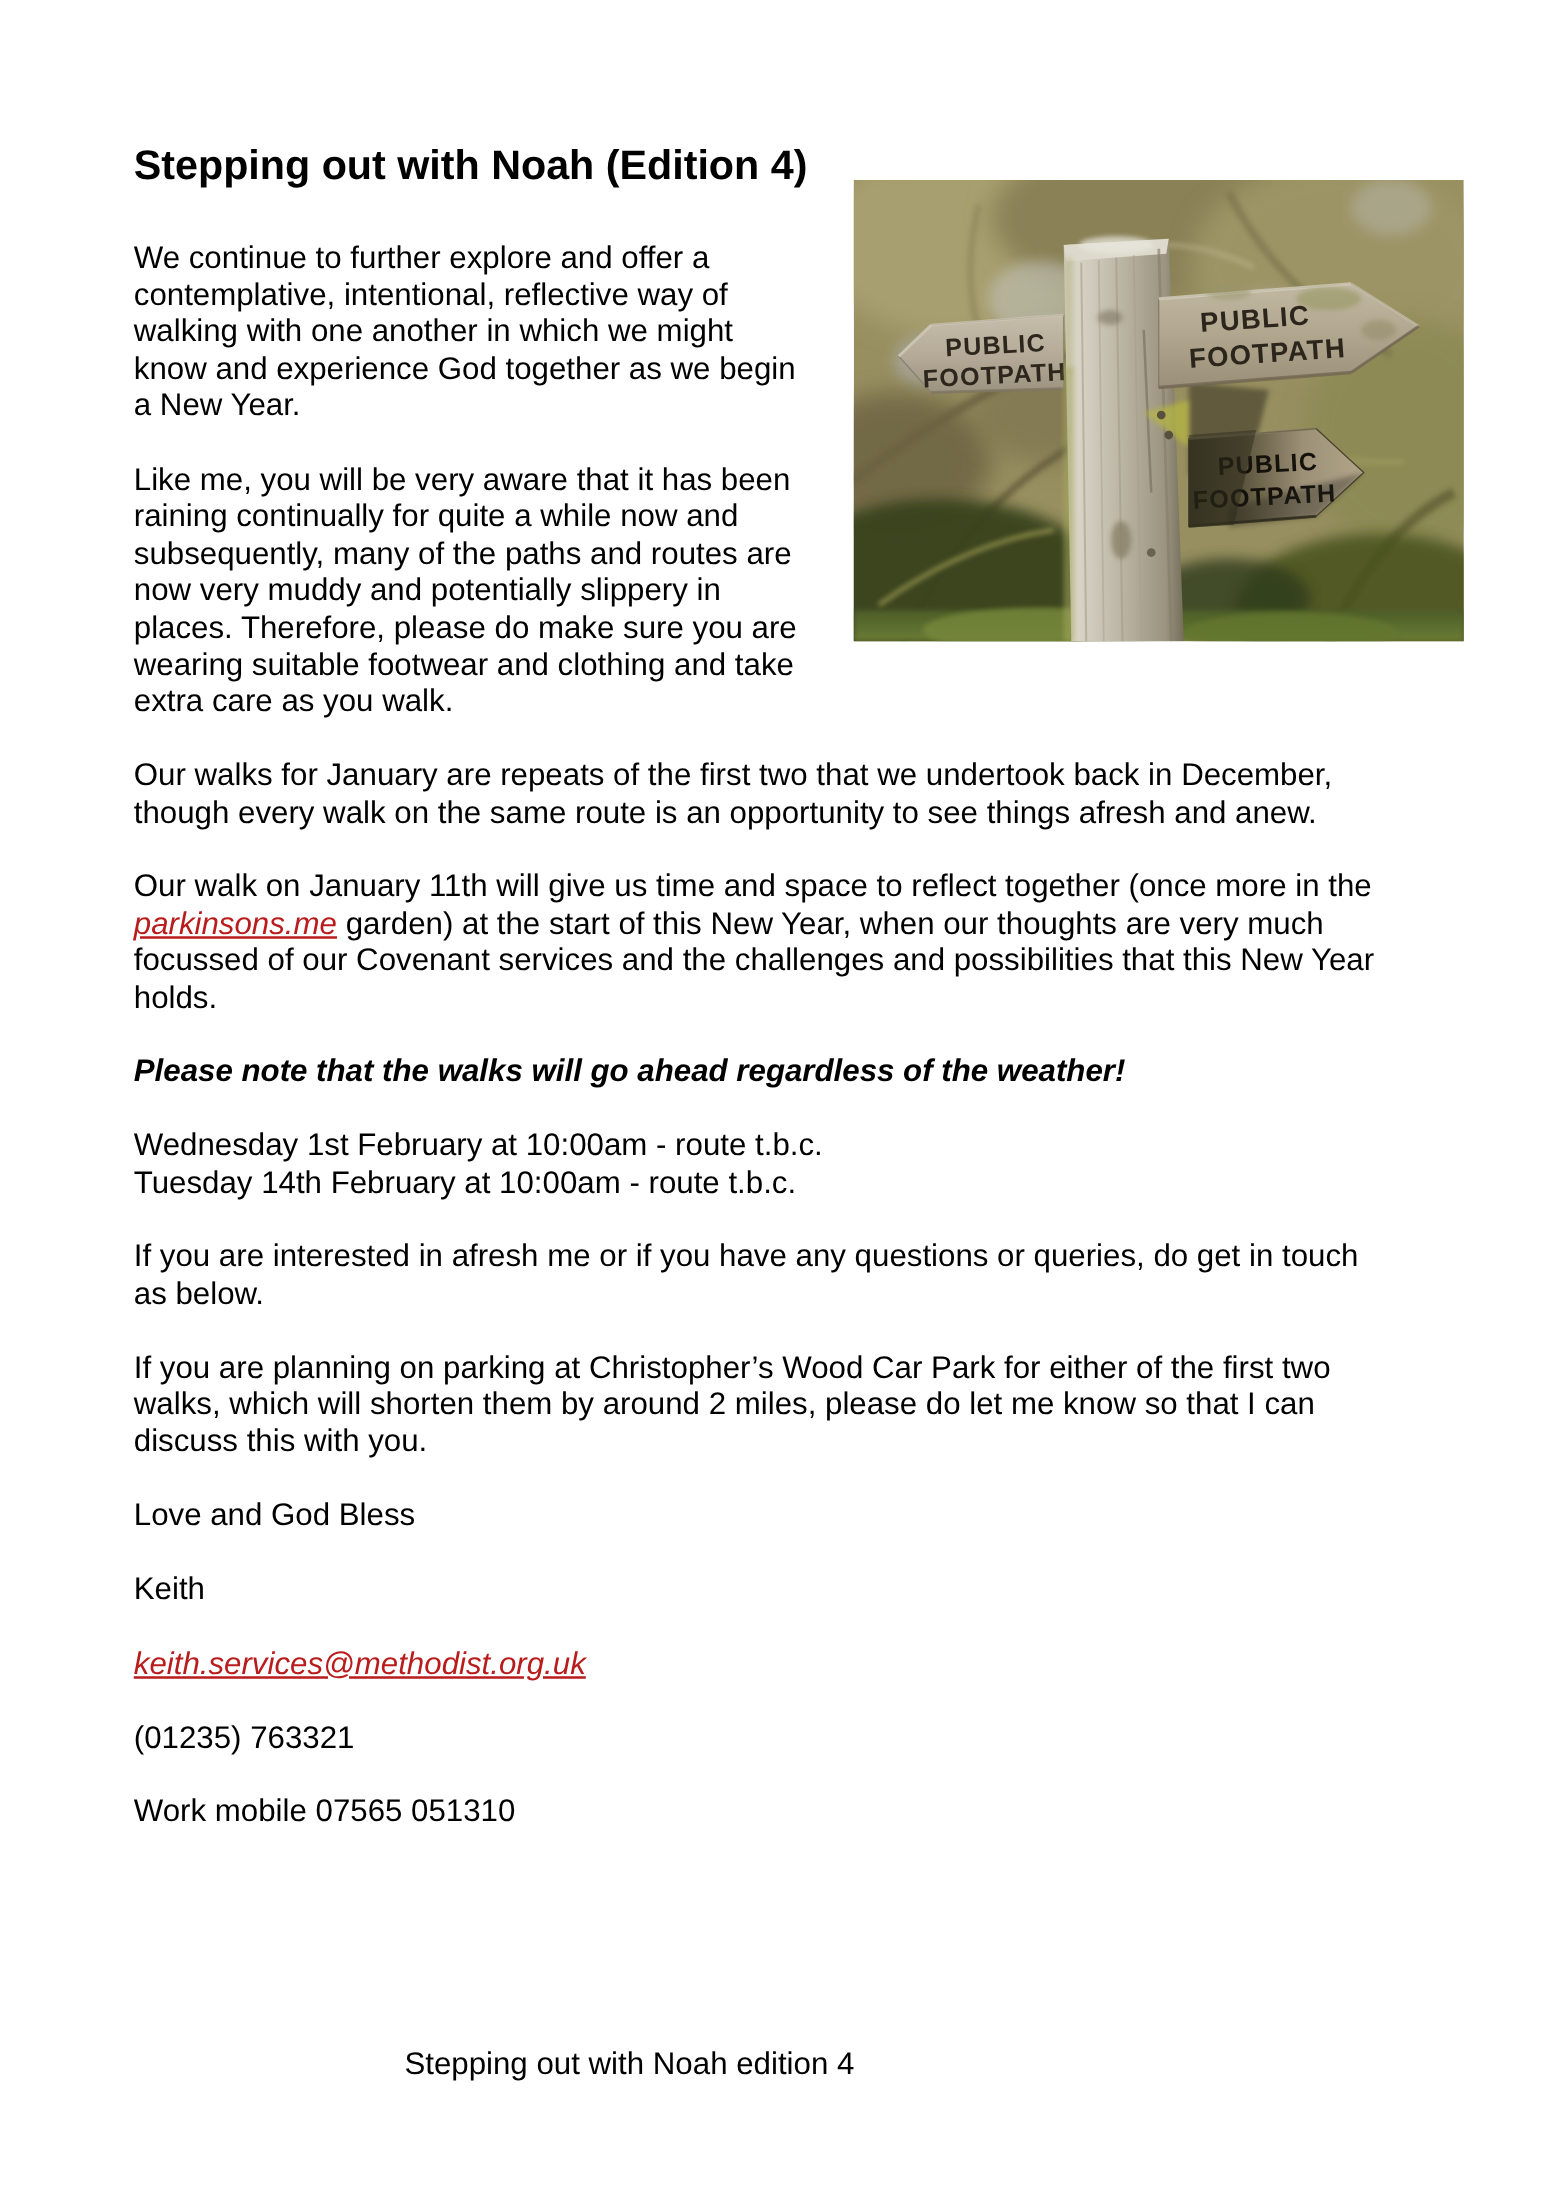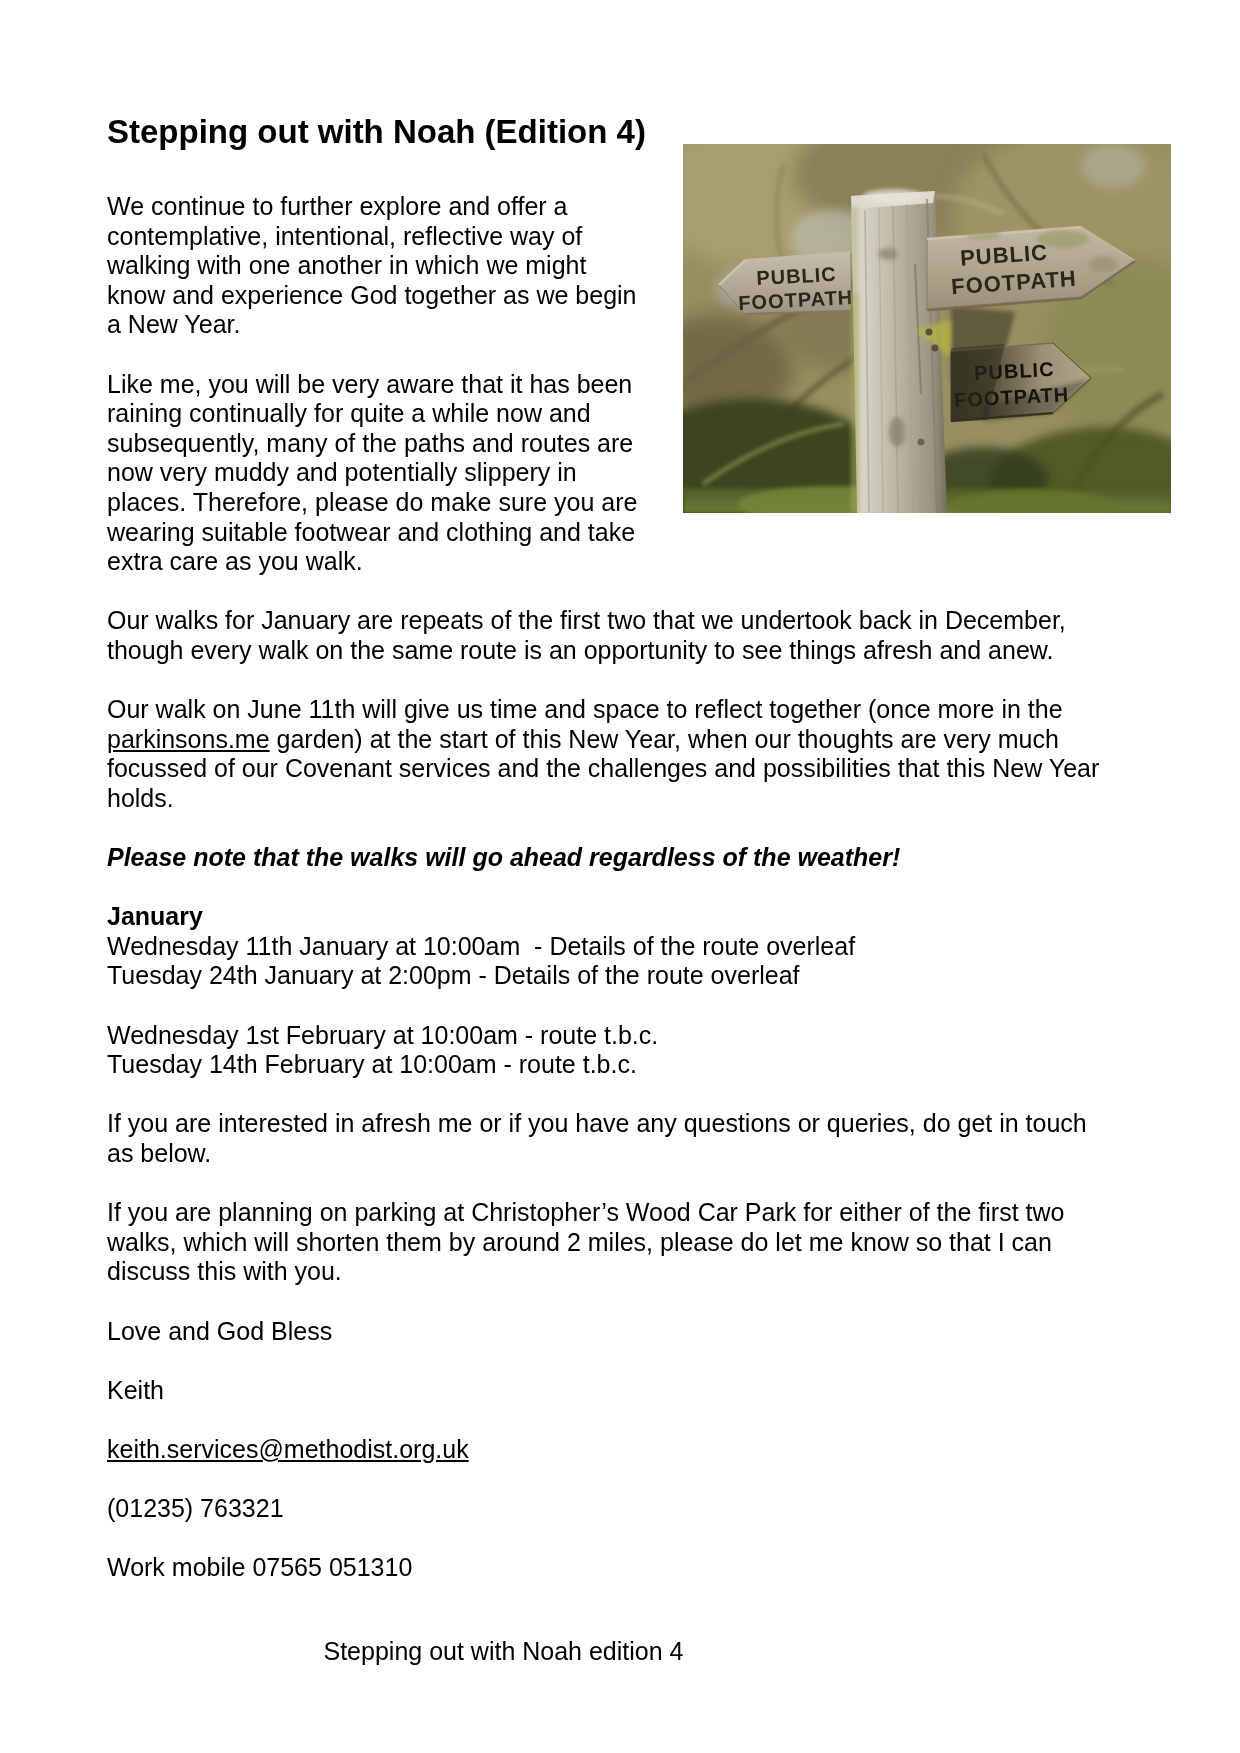--- a/index.html
+++ b/index.html
@@ -29,23 +29,24 @@
     font-size:25px;
     line-height:29.6px;
     margin:29.6px 0 0 0;
     white-space:pre-wrap;
   }
   .para.first{margin-top:40px;}
   .bold{font-weight:bold;}
   .bold-italic{font-weight:bold;font-style:italic;}
   .blk{display:block;}
   a.doc-link, .doc-link{
-    color:#000000;
+    color:#b91c1c;
     text-decoration:underline;
     cursor:pointer;
+    font-style:italic;
   }
   .photo{
     position:absolute;
     left:683px;
     top:144px;
     width:488px;
     height:369px;
   }
   .sign-text{
     font-family:"Liberation Sans","DejaVu Sans",sans-serif;
@@ -81,29 +82,27 @@
 raining continually for quite a while now and
 subsequently, many of the paths and routes are
 now very muddy and potentially slippery in
 places. Therefore, please do make sure you are
 wearing suitable footwear and clothing and take
 extra care as you walk.</p>
 
     <p class="para">Our walks for January are repeats of the first two that we undertook back in December,
 though every walk on the same route is an opportunity to see things afresh and anew.</p>
 
-    <p class="para"><span>Our walk on June 11th will give us time and space to reflect together (once more in the
+    <p class="para"><span>Our walk on January 11th will give us time and space to reflect together (once more in the
 </span><a class="doc-link">parkinsons.me</a><span> garden) at the start of this New Year, when our thoughts are very much
 focussed of our Covenant services and the challenges and possibilities that this New Year
 holds.</span></p>
 
     <p class="para bold-italic">Please note that the walks will go ahead regardless of the weather!</p>
 
-    <p class="para"><span class="blk bold">January</span><span class="blk">Wednesday 11th January at 10:00am  - Details of the route overleaf
-Tuesday 24th January at 2:00pm - Details of the route overleaf</span></p>
 
     <p class="para"><span class="blk">Wednesday 1st February at 10:00am - route t.b.c.
 Tuesday 14th February at 10:00am - route t.b.c.</span></p>
 
     <p class="para">If you are interested in afresh me or if you have any questions or queries, do get in touch
 as below.</p>
 
     <p class="para">If you are planning on parking at Christopher’s Wood Car Park for either of the first two
 walks, which will shorten them by around 2 miles, please do let me know so that I can
 discuss this with you.</p>

